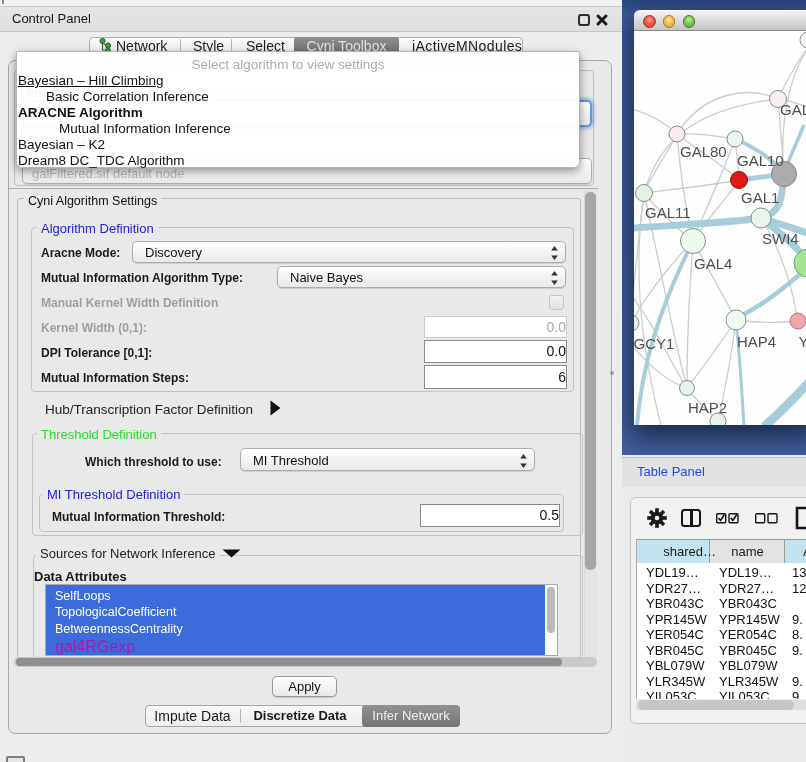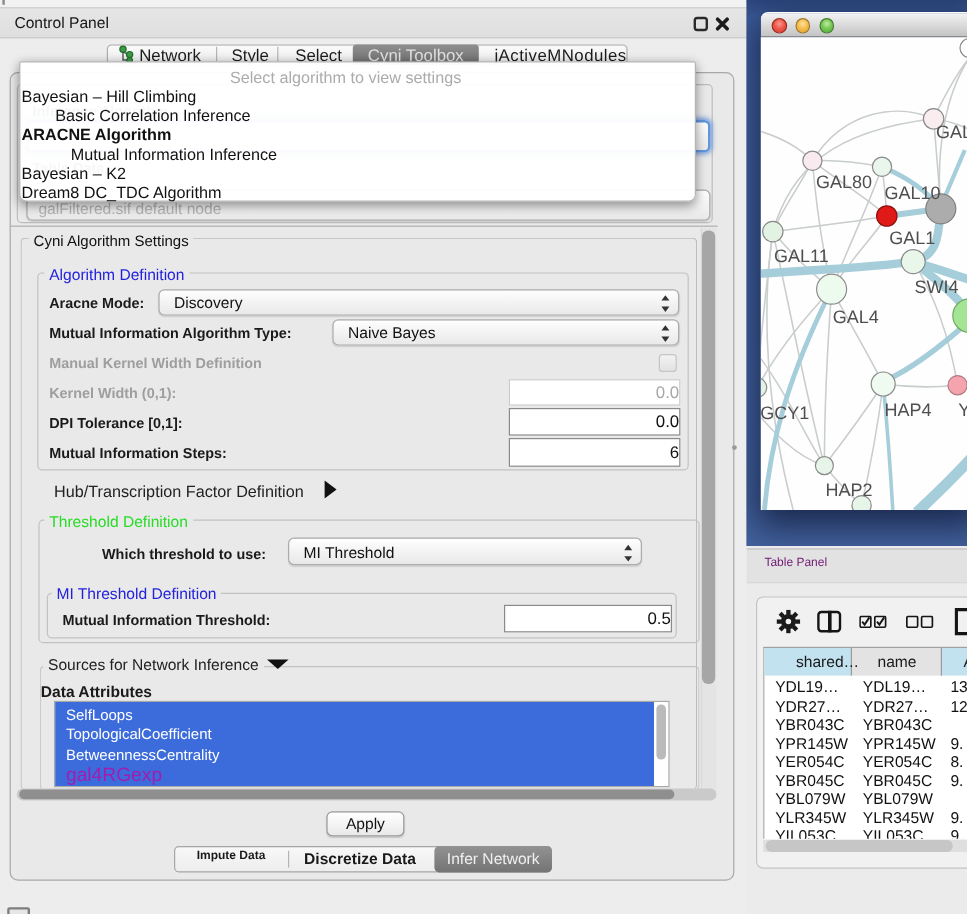--- a/index.html
+++ b/index.html
@@ -146,34 +146,34 @@
   <div class="abs" style="left:584px;top:190px;width:13px;height:470px;background:#E4E4E4;border-left:1px solid #D8D8D8;"></div>
   <div class="abs" style="left:585px;top:192px;width:11px;height:378px;background:#A6A6A6;border-radius:5px;"></div>
 
   <div class="abs" style="left:14px;top:657px;width:583px;height:10px;background:#CACACA;border-radius:5px;"></div>
   <div class="abs" style="left:16px;top:658px;width:546px;height:8px;background:#8F8F8F;border-radius:4px;"></div>
 
   <div class="abs" style="left:272px;top:676px;width:65px;height:21px;border:1px solid #9A9A9A;border-radius:5px;background:linear-gradient(180deg,#FFFFFF,#E9E9E9);box-shadow:0 1px 1px rgba(0,0,0,0.15);"></div>
   <div class="abs" style="left:272px;top:679px;width:65px;text-align:center;font-size:13px;color:#111;">Apply</div>
 
   <div class="abs" style="left:145px;top:705px;width:315px;height:22px;border:1px solid #A6A6A6;border-radius:4px;background:linear-gradient(180deg,#F8F8F8,#EDEDED);"></div>
-  <div class="abs" style="left:145px;top:708px;width:95px;text-align:center;font-size:10px;font-weight:bold;color:#1A1A1A;">Impute Data</div>
+  <div class="abs" style="left:145px;top:708px;width:95px;text-align:center;font-size:14px;font-weight:normal;color:#1A1A1A;">Impute Data</div>
   <div class="abs" style="left:240px;top:709px;width:1px;height:14px;background:#B5B5B5;"></div>
   <div class="abs" style="left:240px;top:708px;width:120px;text-align:center;font-size:13px;font-weight:bold;color:#1A1A1A;">Discretize Data</div>
   <div class="abs" style="left:362px;top:705px;width:98px;height:22px;border-radius:4px;background:linear-gradient(180deg,#929292,#747474);"></div>
   <div class="abs" style="left:362px;top:708px;width:98px;text-align:center;font-size:13px;color:#F0F0F0;">Infer Network</div>
 
   <div class="abs" style="left:610px;top:371px;width:4px;height:4px;background:#9A9A9A;border-radius:2px;"></div>
 
   <div class="abs" style="left:6px;top:756px;width:19px;height:19px;border:2px solid #7E7E7E;border-radius:2px;background:#E6E6E6;"></div>
 </div>
 
 <div class="abs" id="popup" style="left:16px;top:51px;width:564px;height:117px;background:rgba(255,255,255,0.96);border:1px solid rgba(120,120,120,0.55);border-radius:2px 2px 6px 6px;box-shadow:0 3px 9px rgba(0,0,0,0.42);z-index:50;"></div>
 <div class="abs" style="left:16px;top:57px;width:544px;text-align:center;font-size:13.5px;color:#ABABAB;z-index:51;">Select algorithm to view settings</div>
-<div class="abs" style="left:18px;top:73px;font-size:13.5px;color:#111;z-index:51;">Bayesian – Hill Climbing</div>
+<div class="abs" style="left:18px;top:73px;font-size:13.5px;color:#111;z-index:51;text-decoration:underline;">Bayesian – Hill Climbing</div>
 <div class="abs" style="left:18px;top:89px;font-size:13.5px;color:#111;z-index:51;padding-left:28px;">Basic Correlation Inference</div>
 <div class="abs" style="left:18px;top:105px;font-size:13.5px;font-weight:bold;color:#111;z-index:51;">ARACNE Algorithm</div>
 <div class="abs" style="left:18px;top:121px;font-size:13.5px;color:#111;z-index:51;padding-left:41px;">Mutual Information Inference</div>
 <div class="abs" style="left:18px;top:137px;font-size:13.5px;color:#111;z-index:51;">Bayesian – K2</div>
 <div class="abs" style="left:18px;top:153px;font-size:13.5px;color:#111;z-index:51;">Dream8 DC_TDC Algorithm</div>
 
 <div class="abs" style="left:622px;top:0;width:184px;height:455px;background:linear-gradient(180deg,#2C477C 0px,#3D5C9A 14px,#40609F 60px,#43629E 455px);overflow:hidden;">
 
   <div class="abs" style="left:12px;top:10px;width:180px;height:415px;border-radius:6px 6px 0 0;box-shadow:0 10px 28px 4px rgba(5,10,35,0.65);">
     <div class="abs" style="left:0;top:0;width:180px;height:21px;border-radius:6px 0 0 0;background:linear-gradient(180deg,#F3F3F3,#C4C4C4);border-bottom:1px solid #8A8A8A;border-top:1px solid #FDFDFD;"></div>
@@ -255,21 +255,21 @@
           <text x="164.5" y="316">Y</text>
           <text x="54" y="382">HAP2</text>
         </g>
       </svg>
     </div>
   </div>
 </div>
 
 <div class="abs" style="left:622px;top:455px;width:184px;height:307px;background:#EBEBEB;overflow:hidden;">
   <div class="abs" style="left:0;top:2px;width:184px;height:29px;background:#E2E2E2;border-top:1px solid #BFBFBF;border-bottom:1px solid #D8D8D8;"></div>
-  <div class="abs" style="left:15px;top:9px;font-size:10px;color:#701a75;">Table Panel</div>
+  <div class="abs" style="left:15px;top:9px;font-size:13px;color:#1d4ed8;">Table Panel</div>
 
   <div class="abs" style="left:8px;top:42px;width:190px;height:227px;border:1px solid #C4C4C4;border-radius:6px;background:#F1F1F1;"></div>
 
   <svg class="abs" style="left:25px;top:53px;" width="20" height="20" viewBox="0 0 20 20">
     <g fill="#1A1A1A">
       <circle cx="10" cy="10" r="6.3"></circle>
       <g id="teeth">
         <rect x="8.2" y="0.2" width="3.6" height="4"></rect>
         <rect x="8.2" y="15.8" width="3.6" height="4"></rect>
         <rect x="0.2" y="8.2" width="4" height="3.6"></rect>

